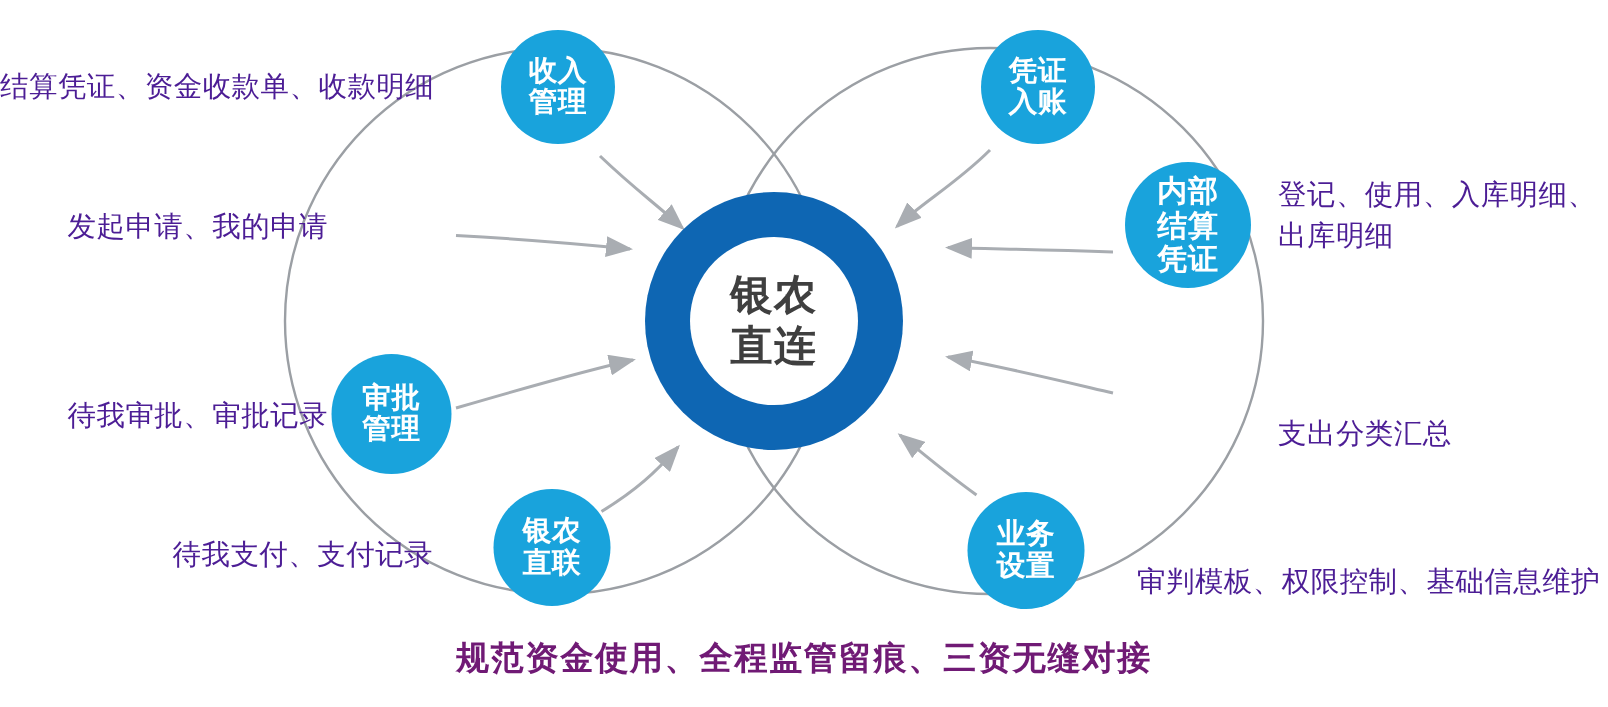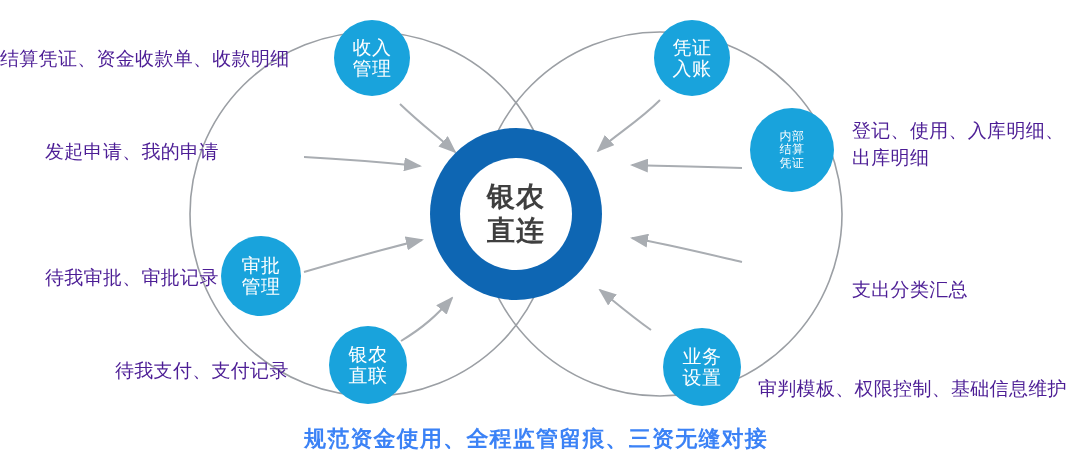--- a/index.html
+++ b/index.html
@@ -30,31 +30,31 @@
   .node-circle {
     position: absolute;
     border-radius: 50%;
     background: #19A3DC;
     color: #ffffff;
     display: flex;
     flex-direction: column;
     align-items: center;
     justify-content: center;
     text-align: left;
-    font-weight: 400;
+    font-weight: 700;
     line-height: 1.12;
     letter-spacing: 0.5px;
     box-sizing: border-box;
   }
   .node-circle .nline {
     display: block;
     white-space: nowrap;
   }
   .node-2line { font-size: 19px; }
-  .node-3line { font-size: 12px; }
+  .node-3line { font-size: 20px; }
 
   .center-donut {
     position: absolute;
     left: 430px;
     top: 128px;
     width: 172px;
     height: 172px;
     border-radius: 50%;
     background: #0E66B3;
     display: flex;
@@ -95,21 +95,21 @@
   .side-label .lline { display: block; }
 
   .caption {
     position: absolute;
     left: 0;
     top: 424px;
     width: 1072px;
     text-align: center;
     font-size: 22px;
     font-weight: bold;
-    color: #3b82f6;
+    color: #701a75;
     letter-spacing: 1.2px;
   }
 </style>
 </head>
 <body>
 
 <div id="diagram-root">
 
   <svg id="diagram-svg" viewBox="0 0 1072 471">
     <defs>
@@ -160,21 +160,21 @@
     <span class="nline">入账</span>
   </div>
 
   <div class="node-circle node-3line" style="left:750px;top:108px;width:84px;height:84px;">
     <span class="nline">内部</span>
     <span class="nline">结算</span>
     <span class="nline">凭证</span>
   </div>
 
 
-  <div class="node-circle node-2line" style="left:663px;top:328px;width:78px;height:78px;">
+  <div class="node-circle node-2line" style="left:645px;top:328px;width:78px;height:78px;">
     <span class="nline">业务</span>
     <span class="nline">设置</span>
   </div>
 
   <div class="side-label" style="left:0px;top:45px;">
     <span class="lline">结算凭证、资金收款单、收款明细</span>
   </div>
   <div class="side-label" style="left:45px;top:138px;">
     <span class="lline">发起申请、我的申请</span>
   </div>

